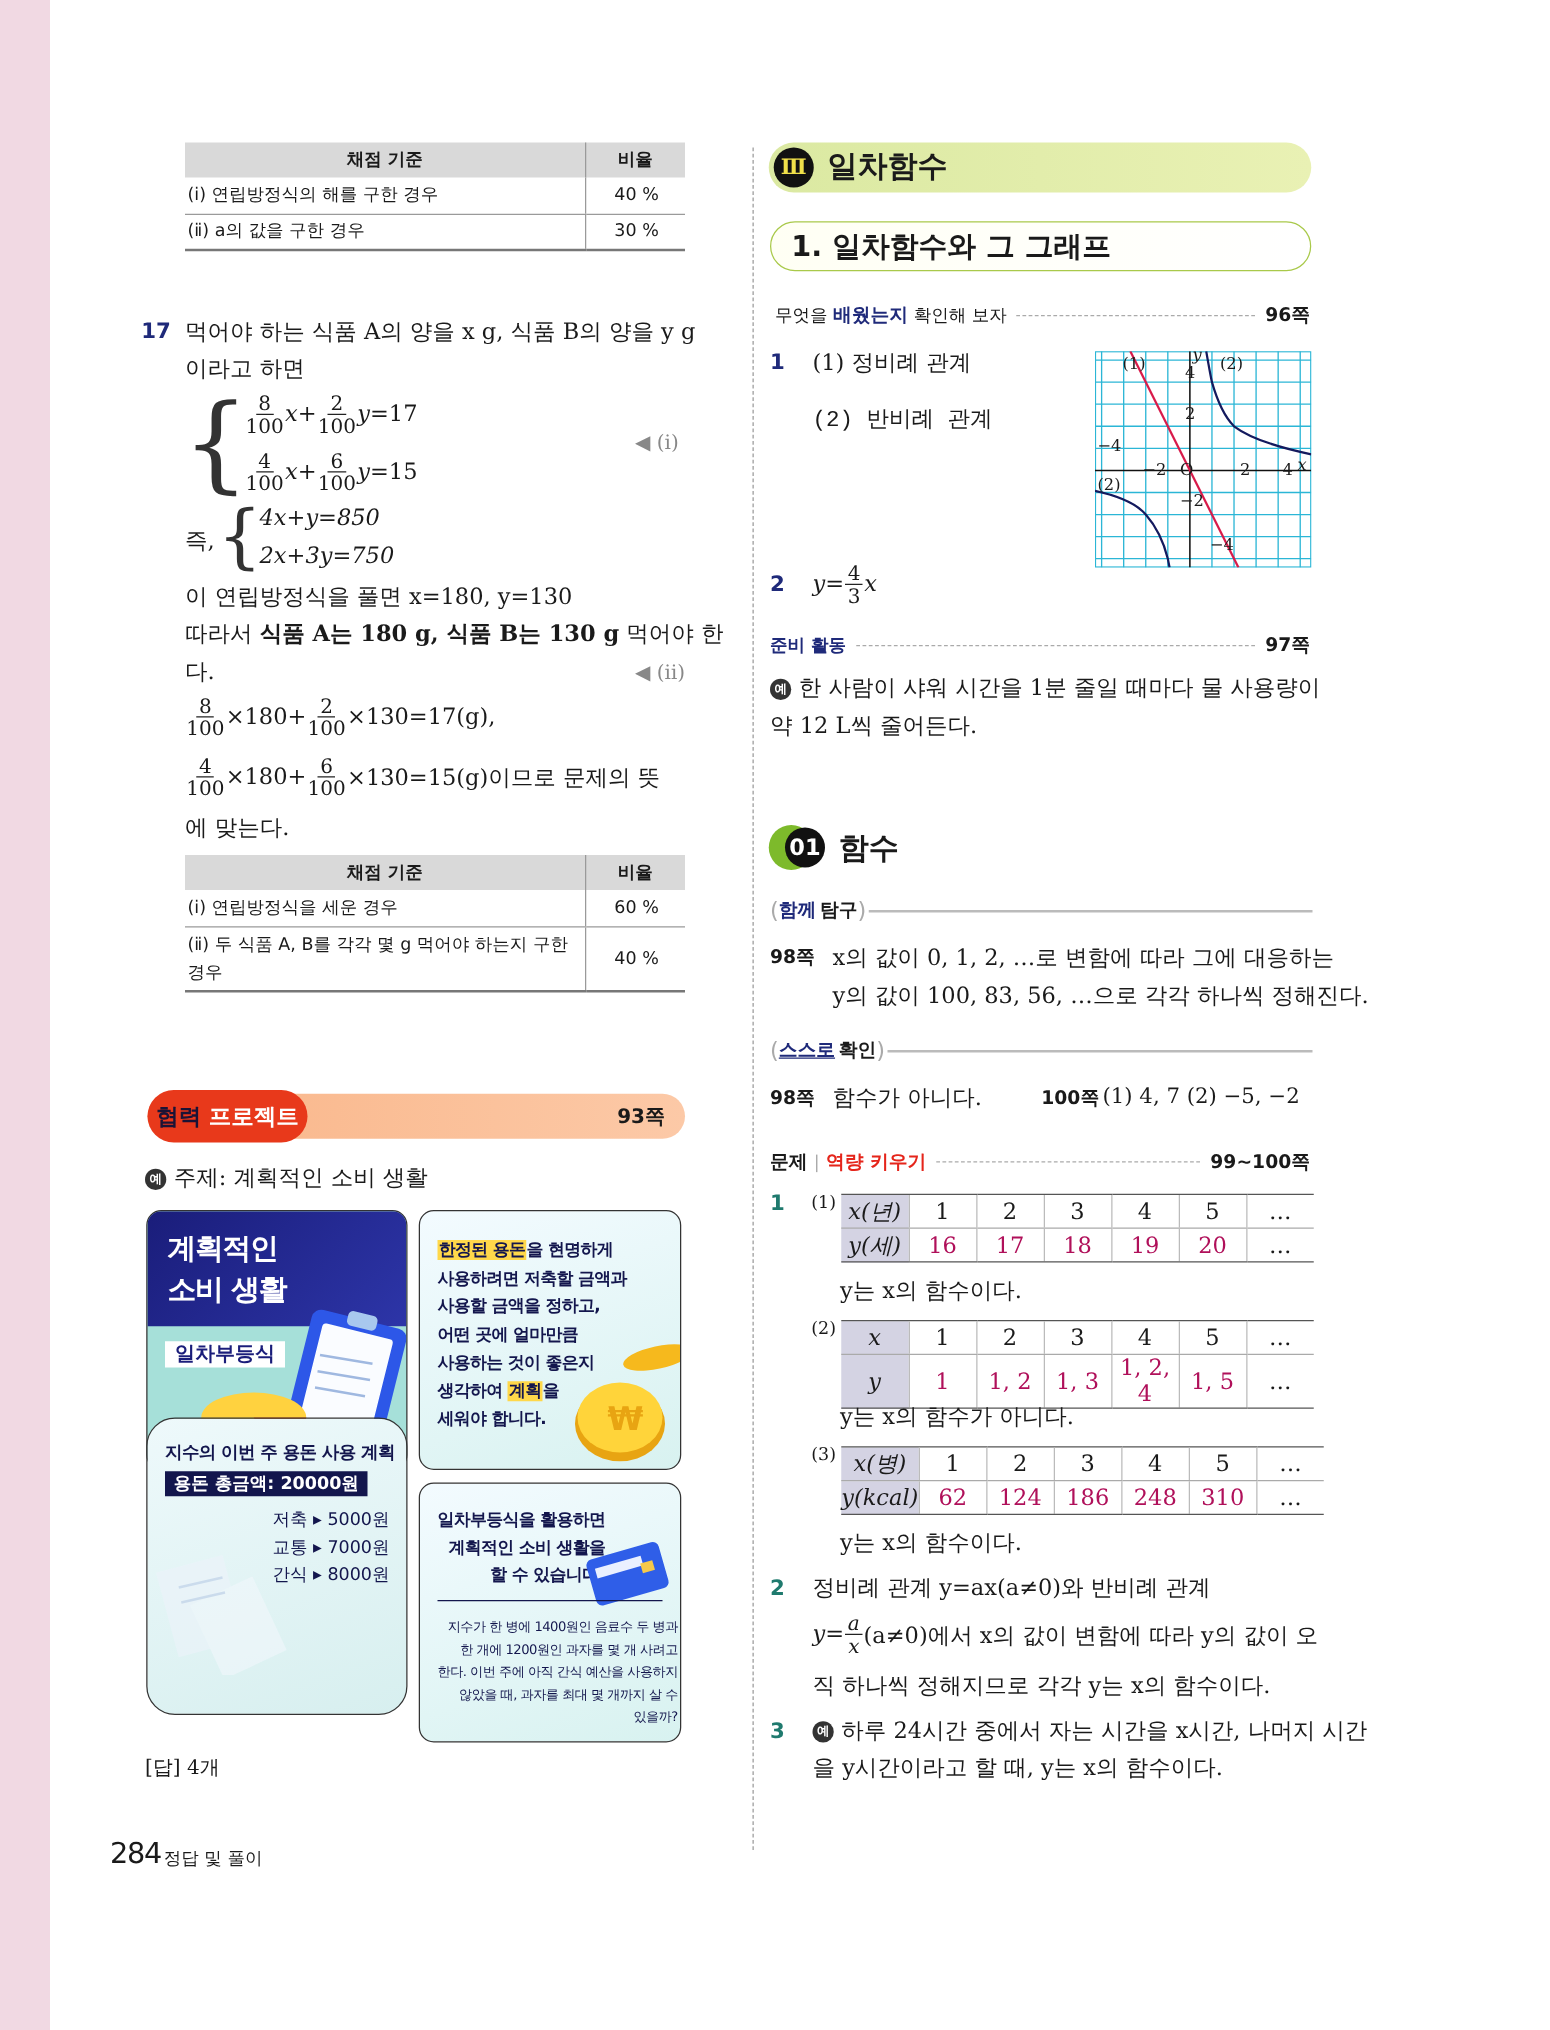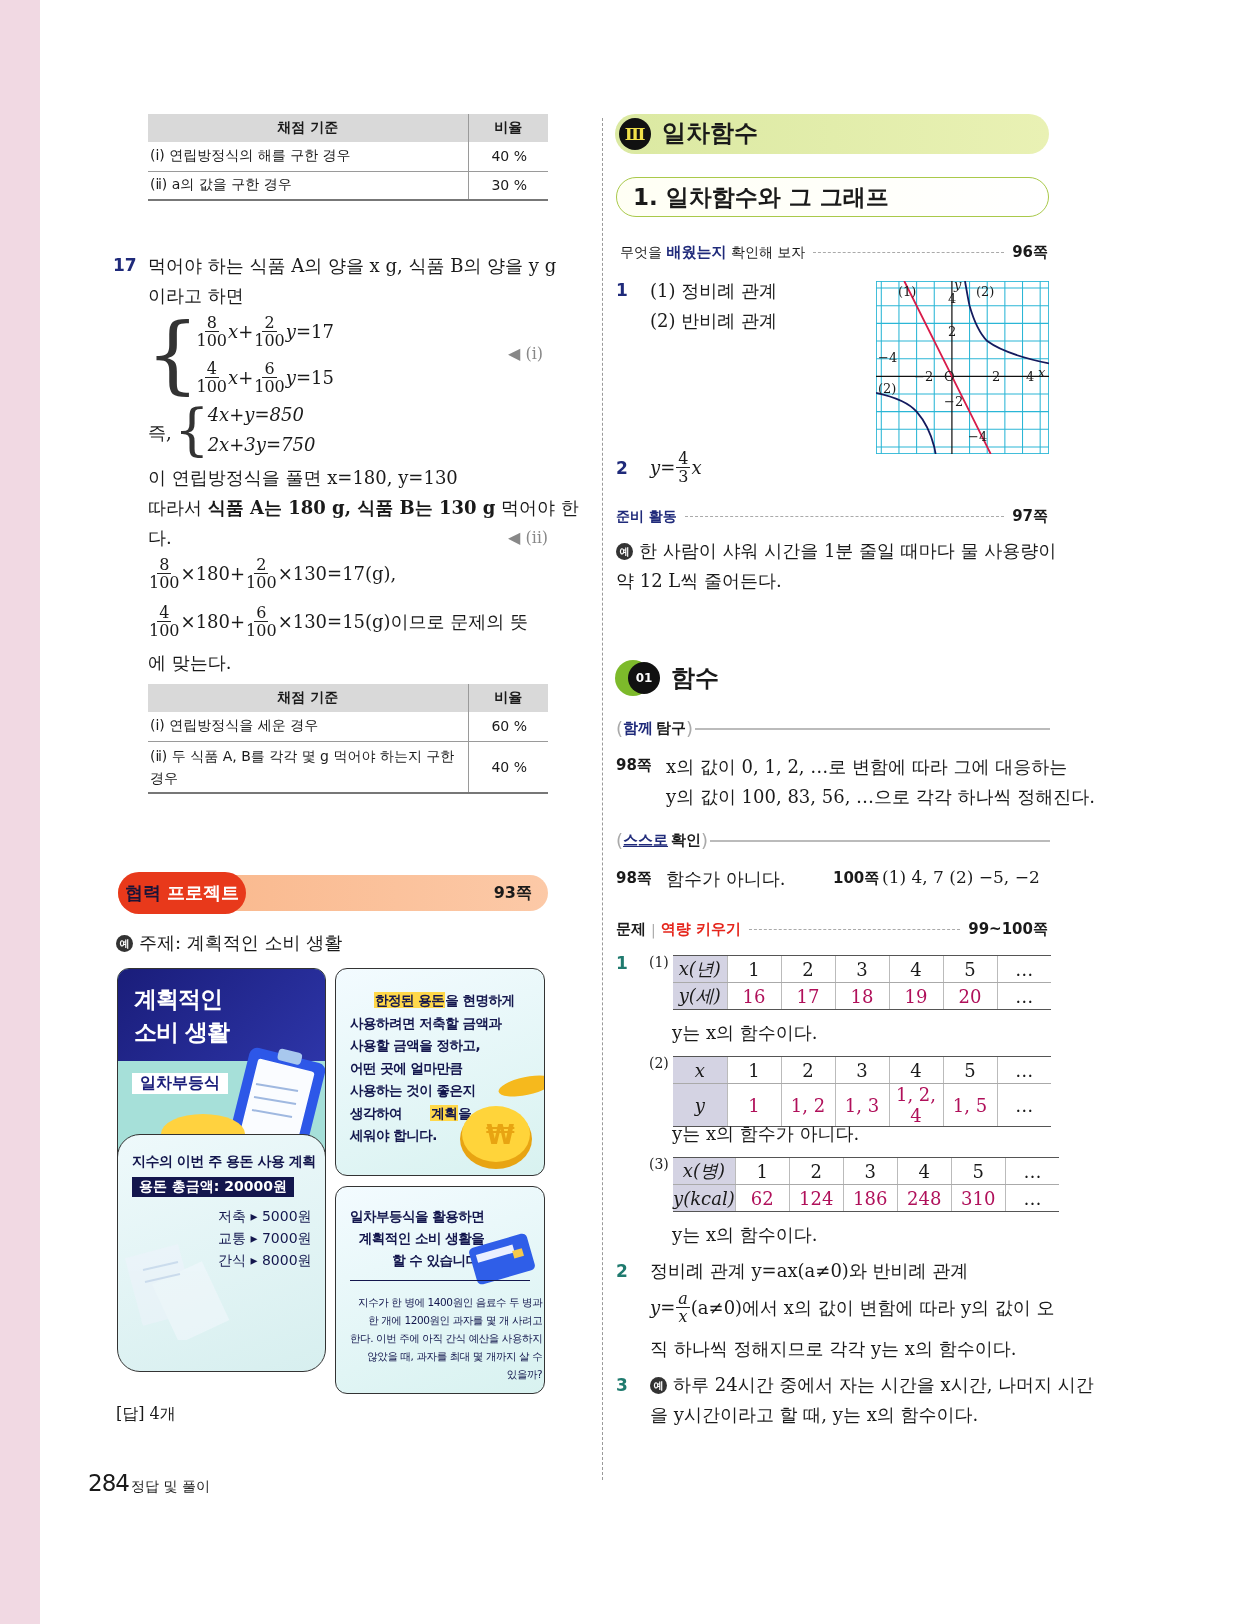--- a/index.html
+++ b/index.html
@@ -32,21 +32,21 @@
   .banner-badge .dark { color: #1b1336; margin-right: 6px; }
   .banner-page { position: absolute; right: 16px; top: 8px; font-size: 16px; font-weight: bold; }
 
   .card { position: absolute; border: 1.5px solid #333; border-radius: 12px; overflow: hidden; font-family: "DejaVu Sans", sans-serif; }
   .card1 { left: 117px; top: 968px; width: 209px; height: 208px; background: #a6e0d9; }
   .card1 .top { position: absolute; left: 0; top: 0; width: 100%; height: 92px; background: linear-gradient(135deg, #1a1d7a, #2d35a8); }
   .card1 .title { position: absolute; left: 16px; top: 14px; color: #fff; font-size: 23px; font-weight: bold; line-height: 33px; letter-spacing: -1px; }
   .card1 .label { position: absolute; left: 14px; top: 104px; background: #fff; color: #1a1d7a; font-weight: bold; font-size: 16px; padding: 0 8px; }
   .card2 { left: 335px; top: 968px; width: 210px; height: 208px; background: linear-gradient(160deg, #f3fbff, #d8f2f0); }
   .card2 .txt { position: absolute; left: 14px; top: 20px; font-size: 13.5px; font-weight: bold; line-height: 22.5px; color: #13164d; letter-spacing: -0.5px; }
-  .hl { background: #ffd84a; padding: 0 1px; margin-left: 24px; }
+  .hl { background: #ffd84a; padding: 0 1px; }
   .card3 { left: 117px; top: 1134px; width: 209px; height: 238px; background: linear-gradient(160deg, #eef9fb, #d7efef); border-radius: 23px; }
   .card3 .t1 { position: absolute; left: 14px; top: 18px; font-weight: bold; font-size: 14px; color: #13164d; letter-spacing: -0.5px; }
   .card3 .t2 { position: absolute; left: 14px; top: 42px; background: #13164d; color: #fff; font-weight: bold; font-size: 14px; padding: 1px 7px; }
   .card3 .items { position: absolute; left: 100px; top: 70px; font-size: 14px; line-height: 22px; color: #13164d; }
   .card4 { left: 335px; top: 1186px; width: 210px; height: 208px; background: linear-gradient(160deg, #f3fbff, #d8f2f0); text-align: right; }
   .card4 .head { position: absolute; left: 14px; top: 18px; font-size: 13.5px; font-weight: bold; line-height: 22px; color: #13164d; letter-spacing: -0.5px; }
   .card4 .rule { position: absolute; left: 14px; top: 93px; width: 180px; border-top: 1.5px solid #13164d; }
   .card4 .body { position: absolute; left: 14px; top: 106px; font-size: 10.5px; line-height: 18px; color: #13164d; letter-spacing: -0.4px; }
 
   
@@ -58,21 +58,21 @@
 
   .subhead { position: absolute; font-family: "DejaVu Sans", sans-serif; font-size: 14px; display: flex; align-items: center; }
   .subhead .dots { flex: 1; border-top: 1px dashed #aaa; margin: 0 8px; }
   .subhead .pg { font-weight: bold; font-size: 15px; }
   .navy { color: #1f2a7a; font-weight: bold; }
   .num-teal { color: #1f7a6e; font-weight: bold; font-family: "DejaVu Sans", sans-serif; font-size: 17px; }
 
   .lesson { position: absolute; left: 615px; top: 660px; display: flex; align-items: center; }
   .lesson .circ { width: 44px; height: 36px; position: relative; }
   .lesson .circ .g { position: absolute; left: 0; top: 0; width: 36px; height: 36px; border-radius: 18px; background: #7dba2b; }
-  .lesson .circ .k { position: absolute; left: 13px; top: 2px; width: 32px; height: 32px; border-radius: 16px; background: #111; color: #fff; font-weight: bold; font-size: 12px; display: flex; align-items: center; justify-content: center; font-family: "DejaVu Sans", sans-serif; }
+  .lesson .circ .k { position: absolute; left: 13px; top: 2px; width: 32px; height: 32px; border-radius: 16px; background: #111; color: #fff; font-weight: bold; font-size: 18px; display: flex; align-items: center; justify-content: center; font-family: "DejaVu Sans", sans-serif; }
   .lesson .ttl { font-size: 24px; font-weight: bold; margin-left: 12px; font-family: "DejaVu Sans", sans-serif; }
 
   .paren-head { position: absolute; display: flex; align-items: center; font-family: "DejaVu Sans", sans-serif; font-size: 15px; font-weight: bold; }
   .paren-head .par { color: #aaa; font-weight: normal; font-size: 18px; }
   .paren-head .line { height: 2px; background: #bbb; margin-left: 2px; }
 
   table.fn { border-collapse: collapse; font-size: 18px; position: absolute; }
   table.fn td { height: 27px; text-align: center; border-left: 1px solid #bbb; width: 54px; }
   table.fn td.h { background: #d4d3e3; width: 54px; border-left: none; }
   table.fn tr:first-child td { border-top: 1.5px solid #555; border-bottom: 1px solid #aaa; }
@@ -296,21 +296,21 @@
 </div>
 
 <div class="subhead" style="left:620px;top:243px;width:428px;">
   <span><span>무엇을 </span><span class="navy" style="font-size:15px;">배웠는지</span><span> 확인해 보자</span></span>
   <span class="dots"></span>
   <span class="pg">96쪽</span>
 </div>
 
 <div class="abs num-teal" style="left:616px;top:280px;color:#1f2a7a;">1</div>
 <div class="abs t17" style="left:650px;top:276px;">(1) 정비례 관계</div>
-<div class="abs t17" style="left:650px;top:306px;">(2) 반비례 관계</div>
+<div class="abs t17" style="left:650px;top:322px;font-family:Liberation Mono, monospace;">(2) 반비례 관계</div>
 
 <div class="abs" style="left:876px;top:281px;width:173px;height:173px;">
   <svg width="173" height="173" viewBox="-4.3 -5.4 9.8 9.8" preserveAspectRatio="none" style="position:absolute;left:0;top:0;">
     <rect x="-4.3" y="-5.4" width="9.8" height="9.8" fill="#fff" stroke="#2bb6d6" stroke-width="0.1"></rect>
     <g stroke="#2bb6d6" stroke-width="0.06">
       <line x1="-4" y1="-5.4" x2="-4" y2="4.4"></line>
         <line x1="-3" y1="-5.4" x2="-3" y2="4.4"></line>
         <line x1="-2" y1="-5.4" x2="-2" y2="4.4"></line>
         <line x1="-1" y1="-5.4" x2="-1" y2="4.4"></line>
       <line x1="1" y1="-5.4" x2="1" y2="4.4"></line>

